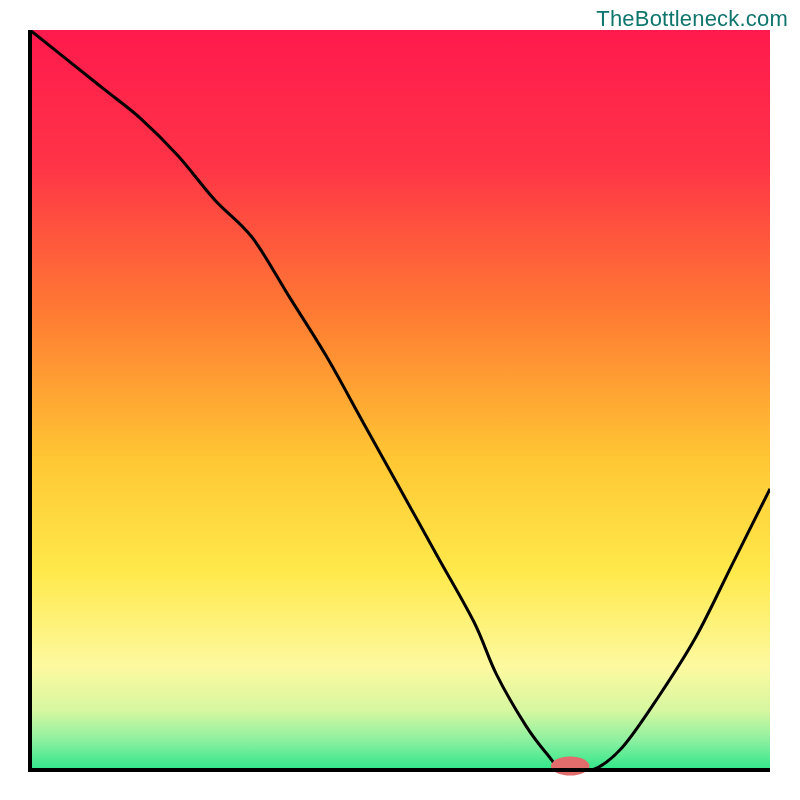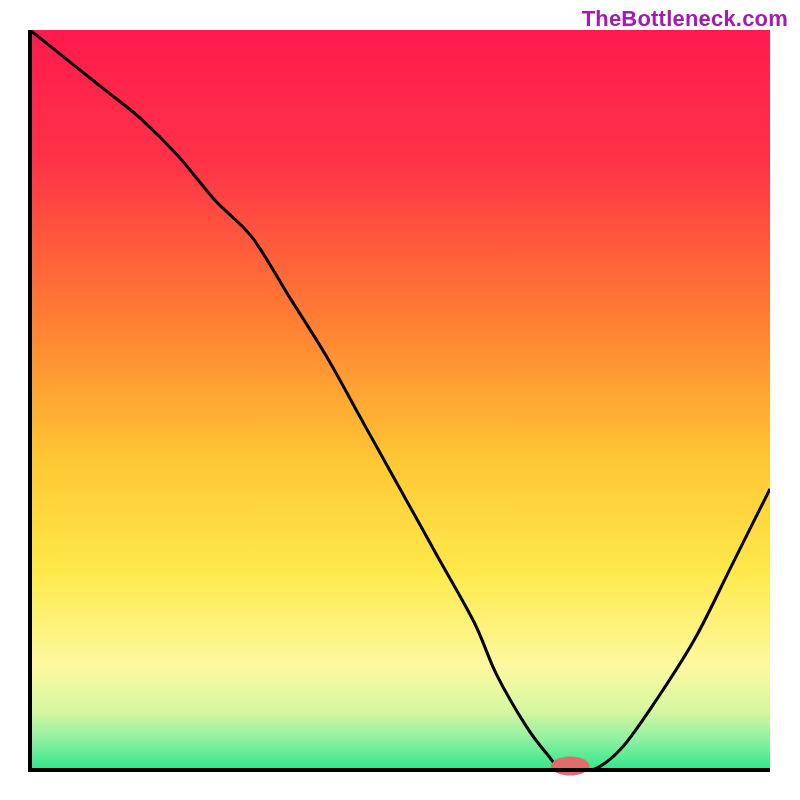--- a/index.html
+++ b/index.html
@@ -12,23 +12,23 @@
   }
   .container {
     position: relative;
     width: 800px;
     height: 800px;
   }
   .watermark {
     position: absolute;
     top: 6px;
     right: 12px;
-    color: #a21caf;
+    color: #0f766e;
     font-size: 22px;
-    font-weight: 700;
+    font-weight: 400;
     letter-spacing: 0.2px;
   }
   svg {
     display: block;
   }
 </style>
 </head>
 <body>
 
 <div class="container">

